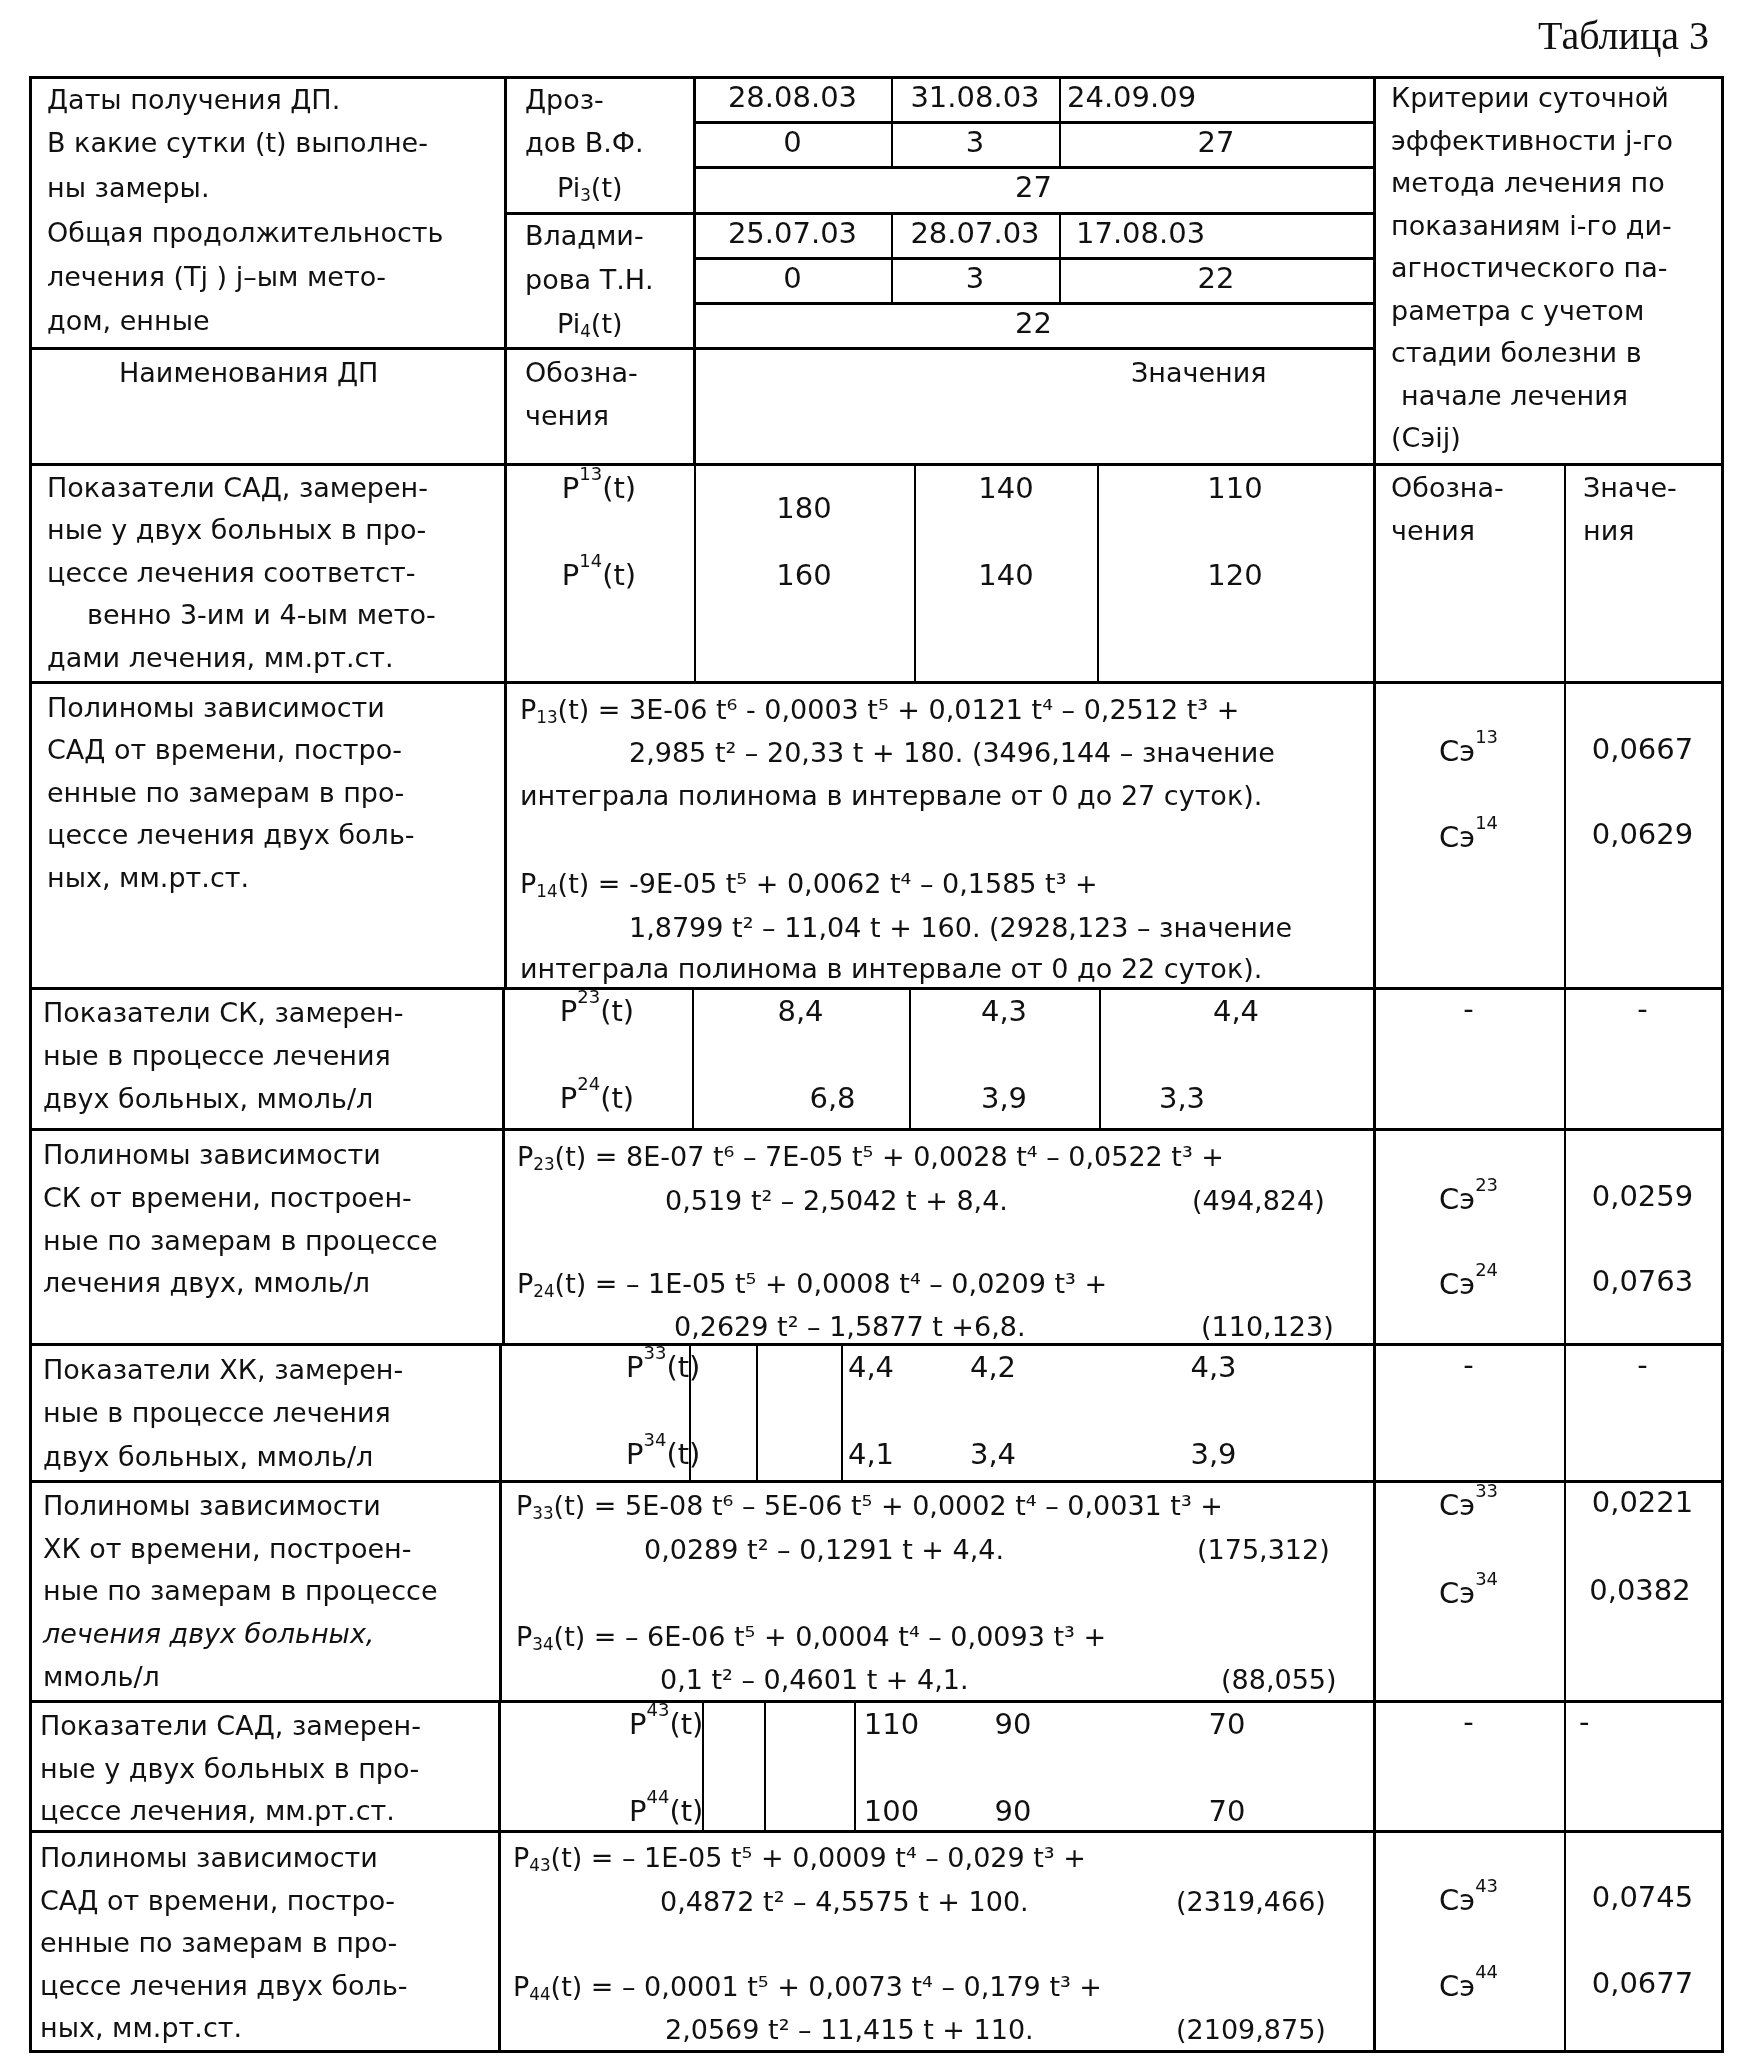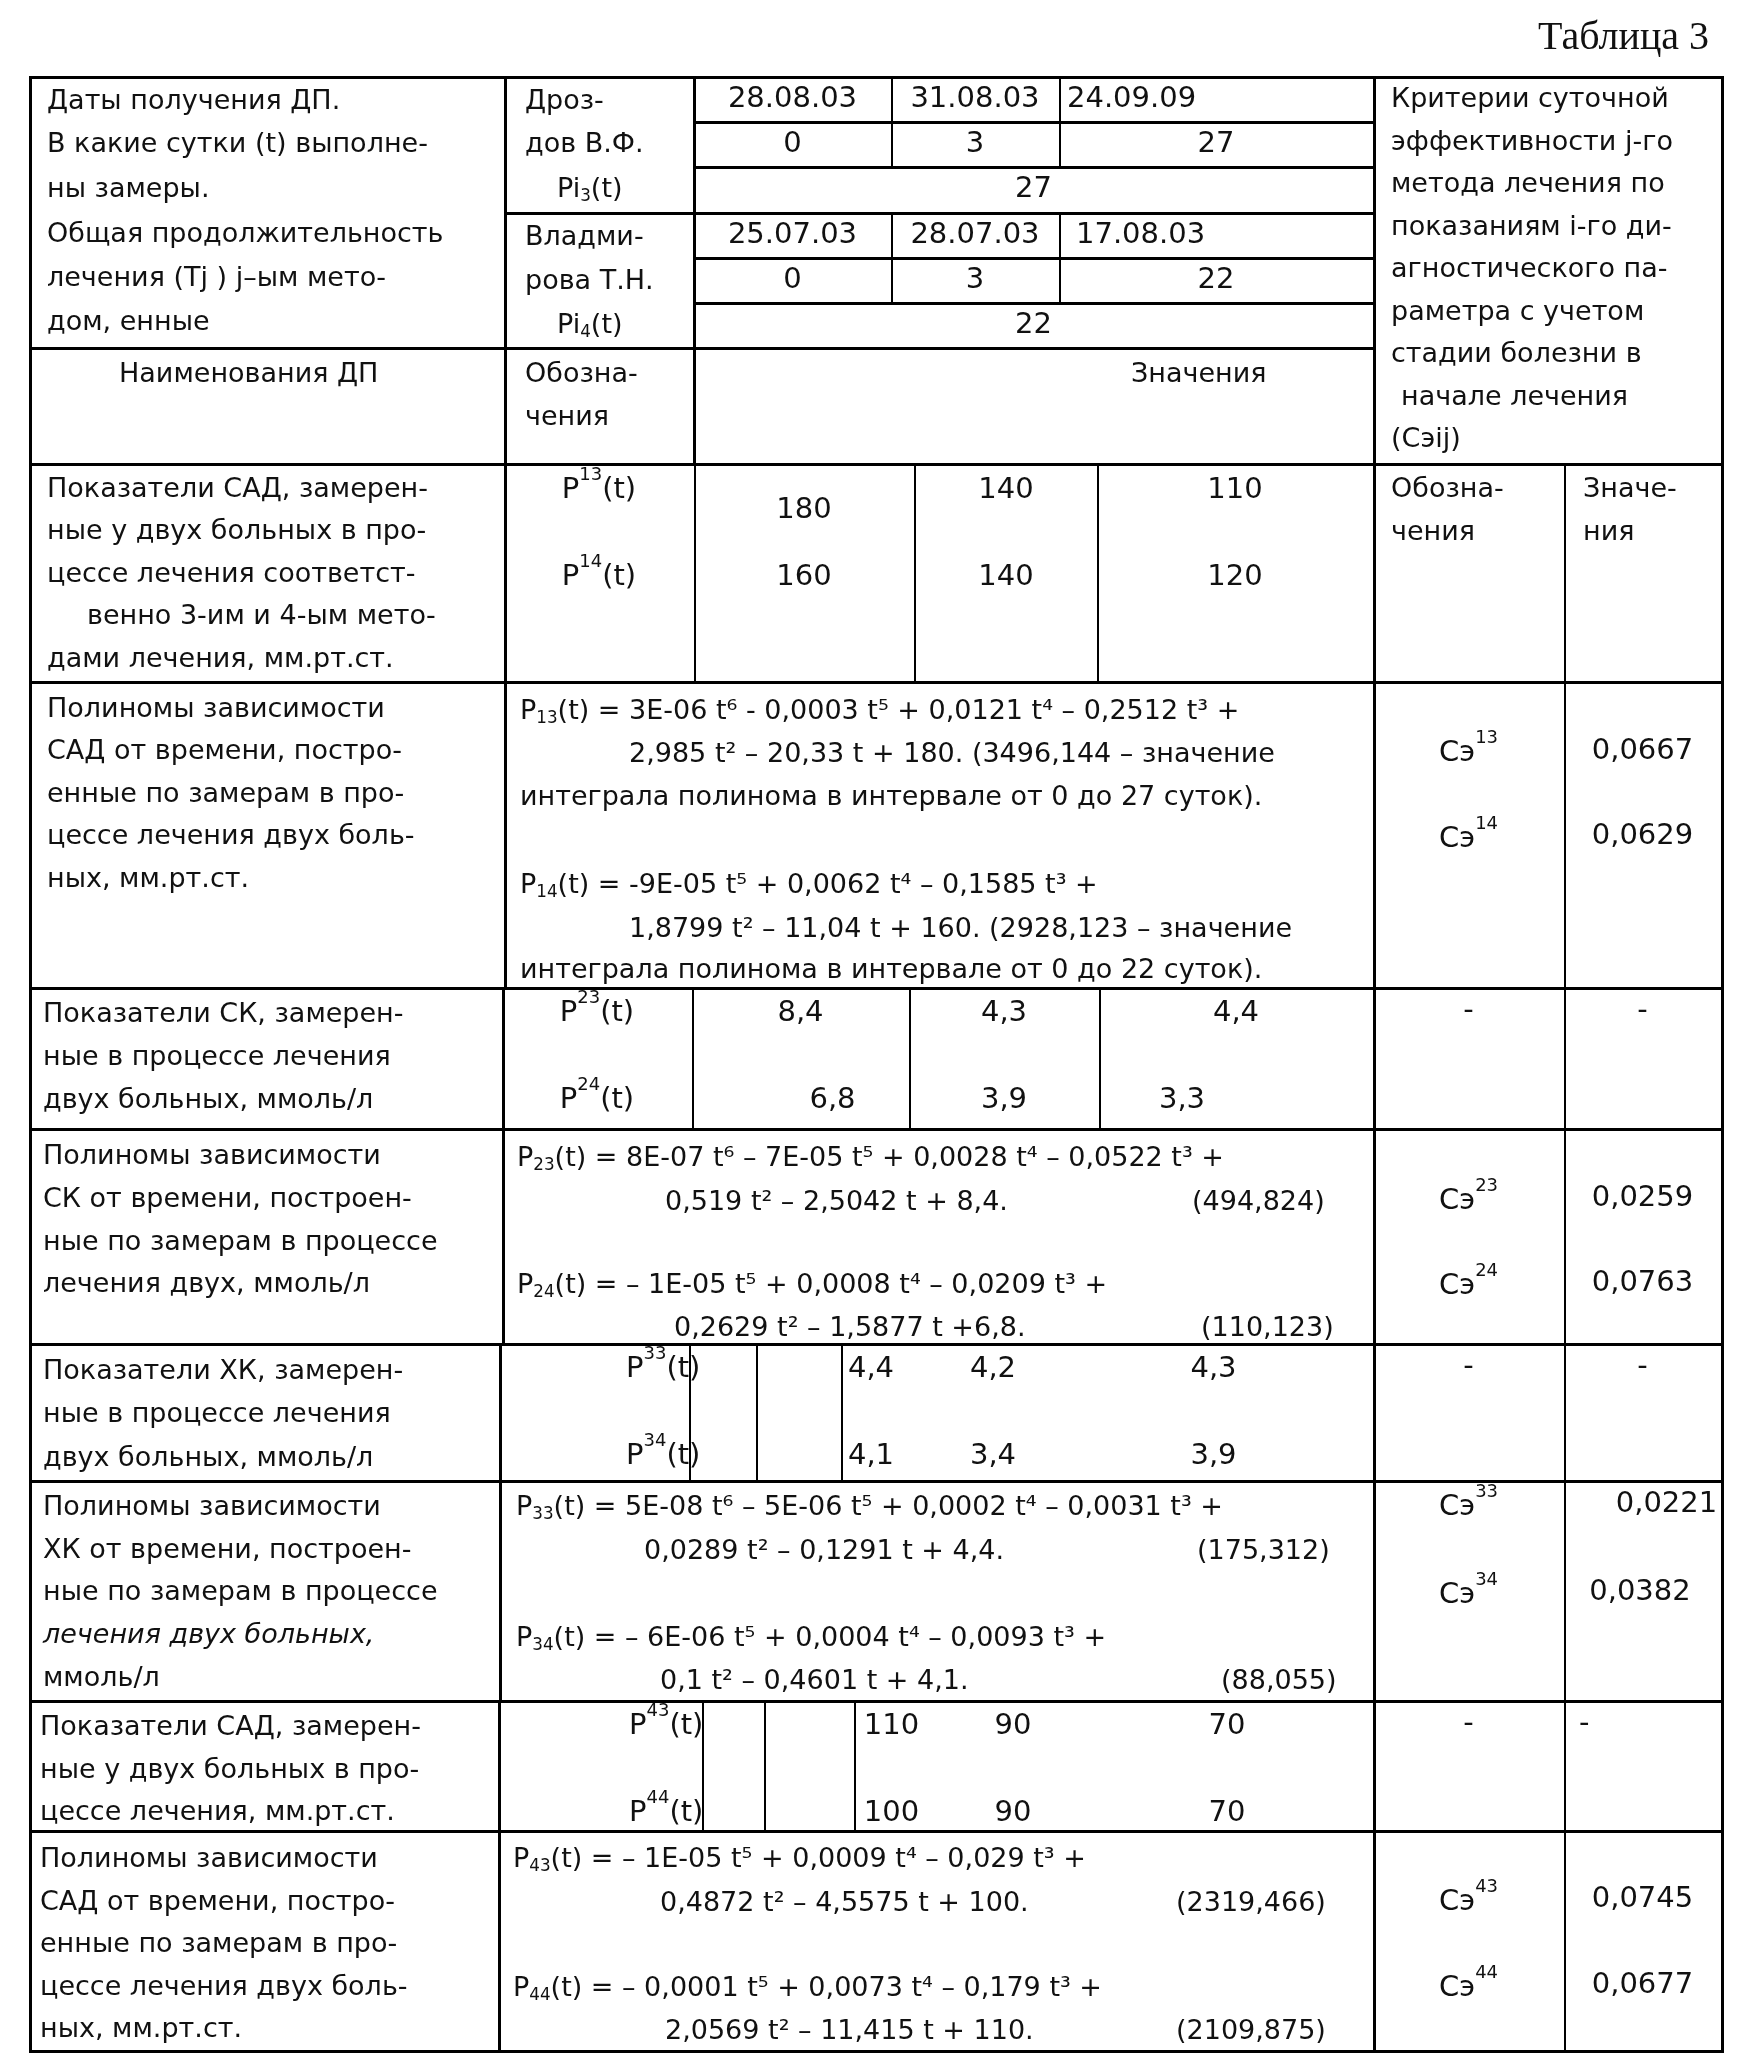--- a/index.html
+++ b/index.html
@@ -273,21 +273,21 @@
   <div class="lbl-sans" style="left:1221px; top:1658px;">(88,055)</div>
 
   <div class="cellsans" style="left:1373px; top:1491px; width:191px;">
       <span>Сэ</span>
       <sub>33</sub>
     </div>
   <div class="cellsans" style="left:1373px; top:1579px; width:191px;">
       <span>Сэ</span>
       <sub>34</sub>
     </div>
-  <div class="cellsans" style="left:1564px; top:1488px; width:157px;padding-left:24px;">0,0221</div>
+  <div class="cellsans" style="left:1564px; top:1488px; width:157px;">0,0221</div>
   <div class="cellsans" style="left:1564px; top:1576px; width:152px;">0,0382</div>
 </div>
 
 <div>
   <div class="lbl-sans" style="left:40px; top:1704px;">Показатели САД, замерен-</div>
   <div class="lbl-sans" style="left:40px; top:1747px;">ные у двух больных в про-</div>
   <div class="lbl-sans" style="left:40px; top:1789px;">цессе лечения, мм.рт.ст.</div>
 
   <div class="cellsans" style="left:498px; top:1710px; width:253px; justify-content:flex-start; padding-left:131px;">
       <span>P</span>

